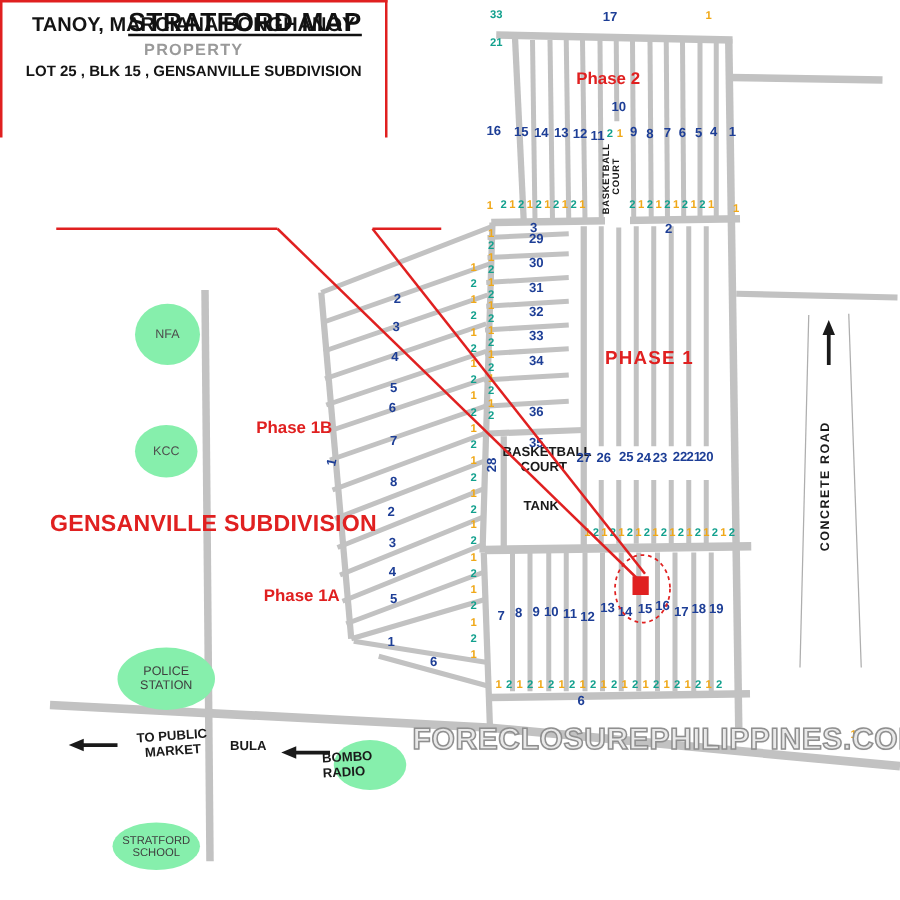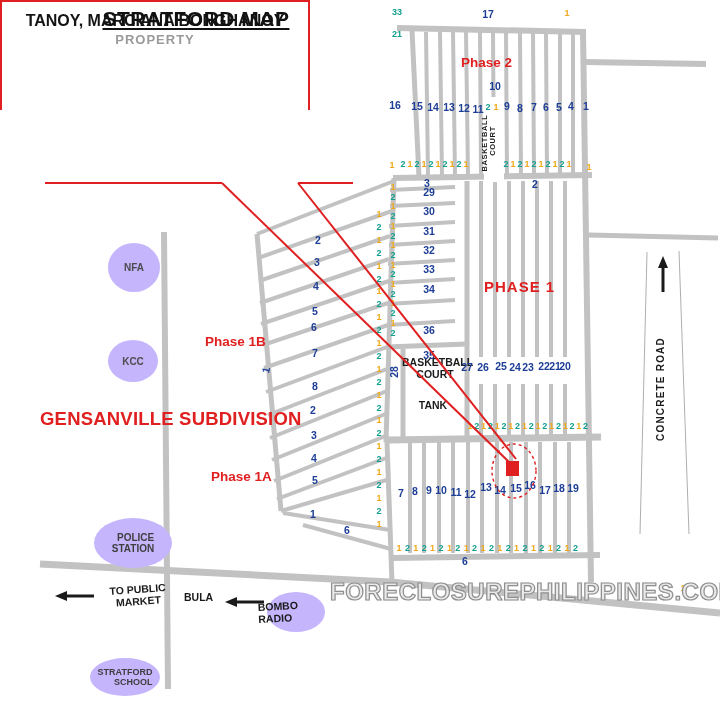--- a/index.html
+++ b/index.html
@@ -24,22 +24,22 @@
   .phase1{left:484px;top:279px;font-size:15px;letter-spacing:1px;}
   .phase1b{left:205px;top:334px;font-size:13.5px;}
   .phase1a{left:211px;top:469px;font-size:13.5px;}
   .subdiv{left:40px;top:409px;font-size:18.5px;letter-spacing:.2px;}
   .vtext{transform:rotate(-90deg);transform-origin:center;text-align:center;color:#1a1a1a;}
   .bcourt2{left:448px;top:131px;width:90px;height:24px;font-weight:bold;font-size:7.5px;letter-spacing:.6px;}
   .bcourt2 .two{display:inline-block;margin-left:4px;}
   .concrete{left:599px;top:380px;width:130px;height:18px;font-weight:bold;font-size:10px;letter-spacing:1.2px;}
   .bcourtm{left:402px;top:357px;width:66px;text-align:center;font-weight:bold;font-size:10.5px;color:#1a1a1a;}
   .tank{left:404px;top:400px;width:58px;text-align:center;font-weight:bold;font-size:10.5px;color:#1a1a1a;}
-  .ell{position:absolute;background:#c4b5fd;border-radius:50%;display:flex;align-items:center;
-       justify-content:center;text-align:right;color:#4d4d4d;font-weight:bold;z-index:2;}
+  .ell{position:absolute;background:#86efac;border-radius:50%;display:flex;align-items:center;
+       justify-content:center;text-align:center;color:#4d4d4d;font-weight:normal;z-index:2;}
   .nfa{left:108px;top:243px;width:52px;height:49px;font-size:10px;}
   .kcc{left:108px;top:340px;width:50px;height:42px;font-size:10px;}
   .police{left:94px;top:518px;width:78px;height:50px;font-size:10px;color:#3e3e3e;}
   .stratford{left:90px;top:658px;width:70px;height:38px;font-size:9px;color:#3e3e3e;}
   .bomboell{left:267px;top:592px;width:58px;height:40px;}
   .tpm{left:98px;top:584px;width:80px;text-align:center;font-weight:bold;font-size:10.5px;color:#1a1a1a;
        transform:rotate(-4deg);}
   .bula{left:184px;top:592px;font-weight:bold;font-size:10.5px;color:#1a1a1a;}
   .bombo{left:258px;top:600px;width:76px;font-weight:bold;font-size:10.5px;color:#1a1a1a;
          transform:rotate(-3deg);z-index:3;}
@@ -136,20 +136,21 @@
       <rect x="484" y="97" width="20" height="85" fill="#ffffff"></rect>
       <line x1="647" y1="252" x2="640" y2="534" stroke="#aeaeae" stroke-width="1"></line>
       <line x1="679" y1="251" x2="689" y2="534" stroke="#aeaeae" stroke-width="1"></line>
     </svg>
 
   <div class="lbl title">STRATFORD MAP</div>
 
   <div class="callout">
     <div class="owner">TANOY, MARCIANA BONGHANOY</div>
     <div class="prop">PROPERTY</div>
+    <div class="addr">LOT 25 , BLK 15  , GENSANVILLE SUBDIVISION</div>
   </div>
 
   <div class="lbl red phase2">Phase 2</div>
   <div class="lbl red phase1">PHASE 1</div>
   <div class="lbl red phase1b">Phase 1B</div>
   <div class="lbl red phase1a">Phase 1A</div>
   <div class="lbl red subdiv">GENSANVILLE SUBDIVISION</div>
 
   <div class="lbl vtext bcourt2"><span>BASKETBALL</span><span class="two">COURT</span></div>
   <div class="lbl bcourtm">BASKETBALL

